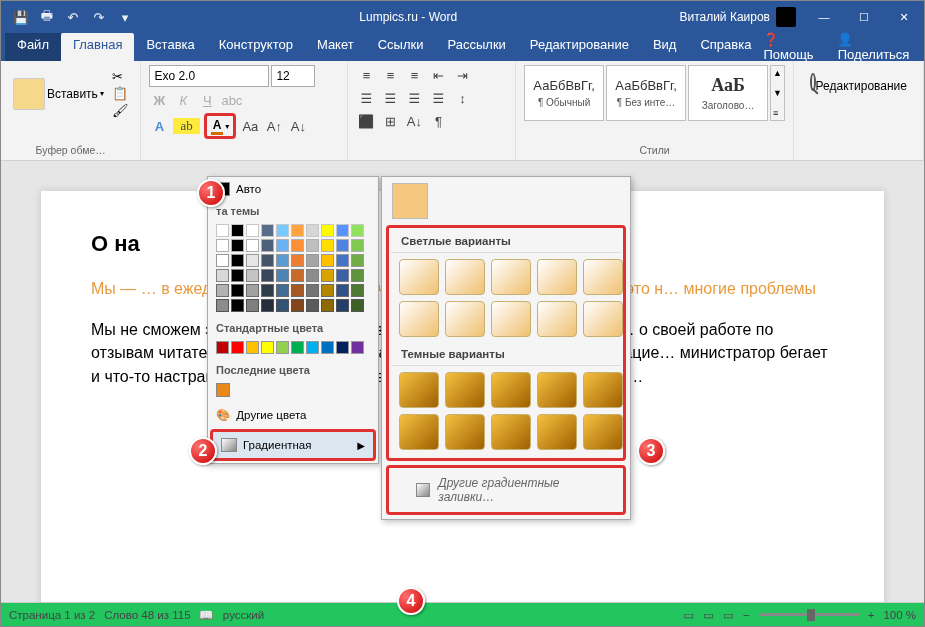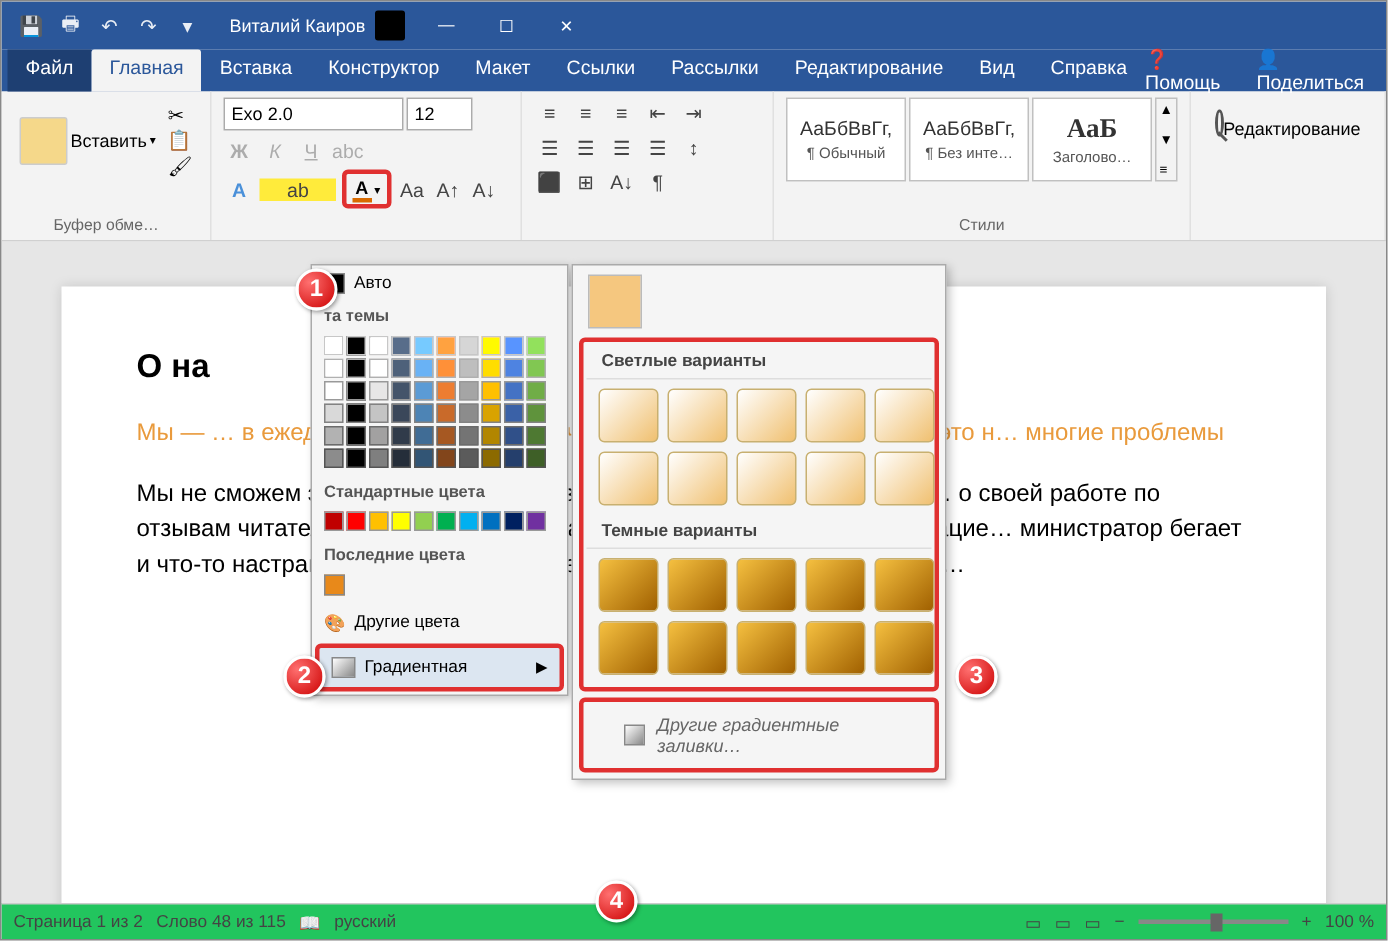--- a/index.html
+++ b/index.html
@@ -93,20 +93,21 @@
 <body>
 
 <div class="titlebar">
   <div class="qat">
     <div class="qat-btn">💾</div>
     <div class="qat-btn">🖶</div>
     <div class="qat-btn">↶</div>
     <div class="qat-btn">↷</div>
     <div class="qat-btn">▾</div>
   </div>
+  <div class="title">Lumpics.ru - Word</div>
   <div class="user">
     <span>Виталий Каиров</span>
     <div class="avatar"></div>
   </div>
   <div class="winbtns">
     <div class="winbtn">—</div>
     <div class="winbtn">☐</div>
     <div class="winbtn">✕</div>
   </div>
 </div>
@@ -159,21 +160,21 @@
           <i>К</i>
         </span>
       <span class="fmt-btn">
           <u>Ч</u>
         </span>
       <span class="fmt-btn">abc</span>
     </div>
     <div class="fmt-row">
       <span class="fmt-btn" style="color:#4a90d9;font-weight:bold;">A</span>
       <span class="fmt-btn">
-          <span style="background:#ffeb3b;padding:0 18px;">ab</span>
+          <span style="background:#ffeb3b;padding:0 7px;font-family:Liberation Serif, serif;">ab</span>
         </span>
       <div class="font-color-btn">
         <span class="a-underline">A</span>
         <span class="drop">▾</span>
       </div>
       <span class="fmt-btn">Aa</span>
       <span class="fmt-btn">A↑</span>
       <span class="fmt-btn">A↓</span>
     </div>
   </div>

